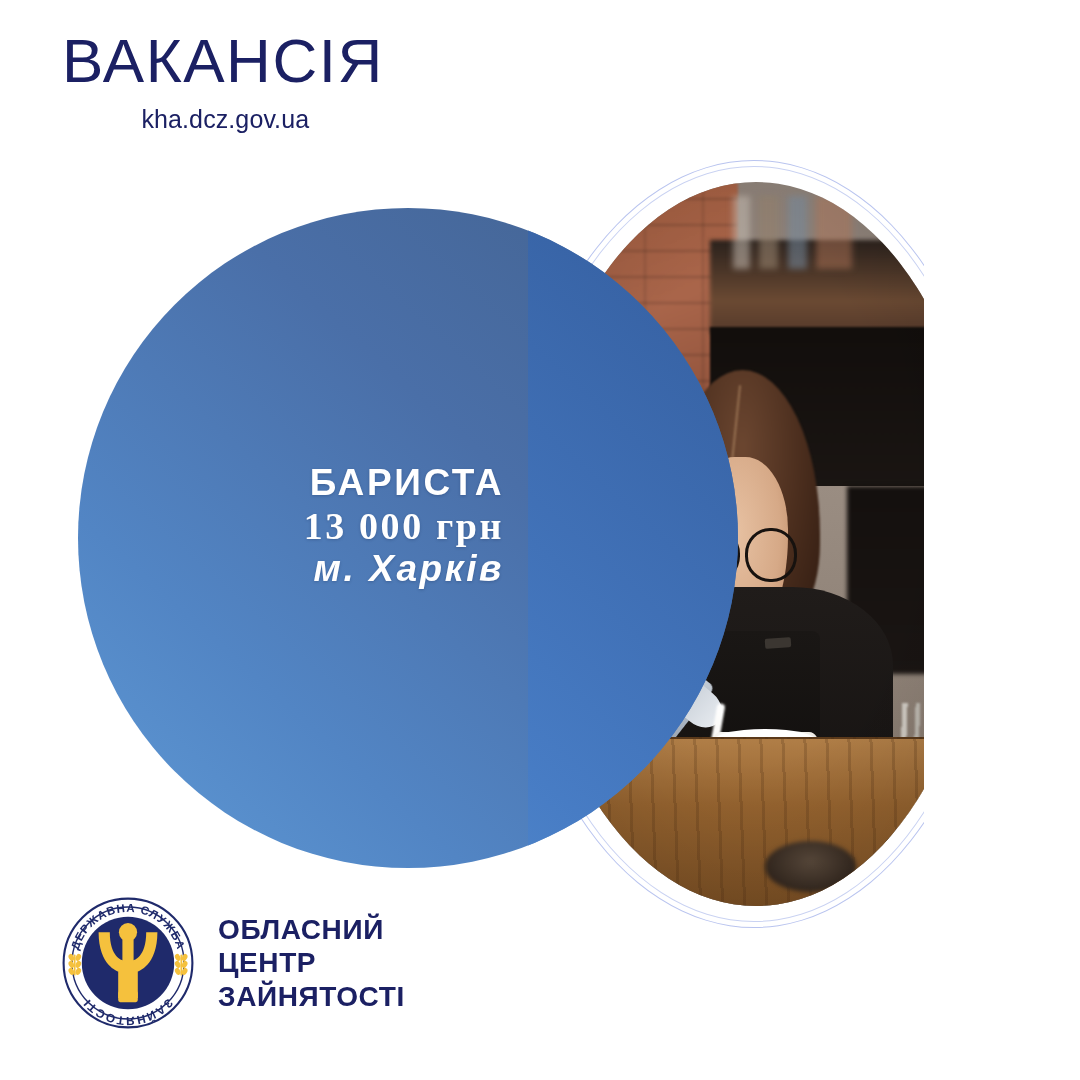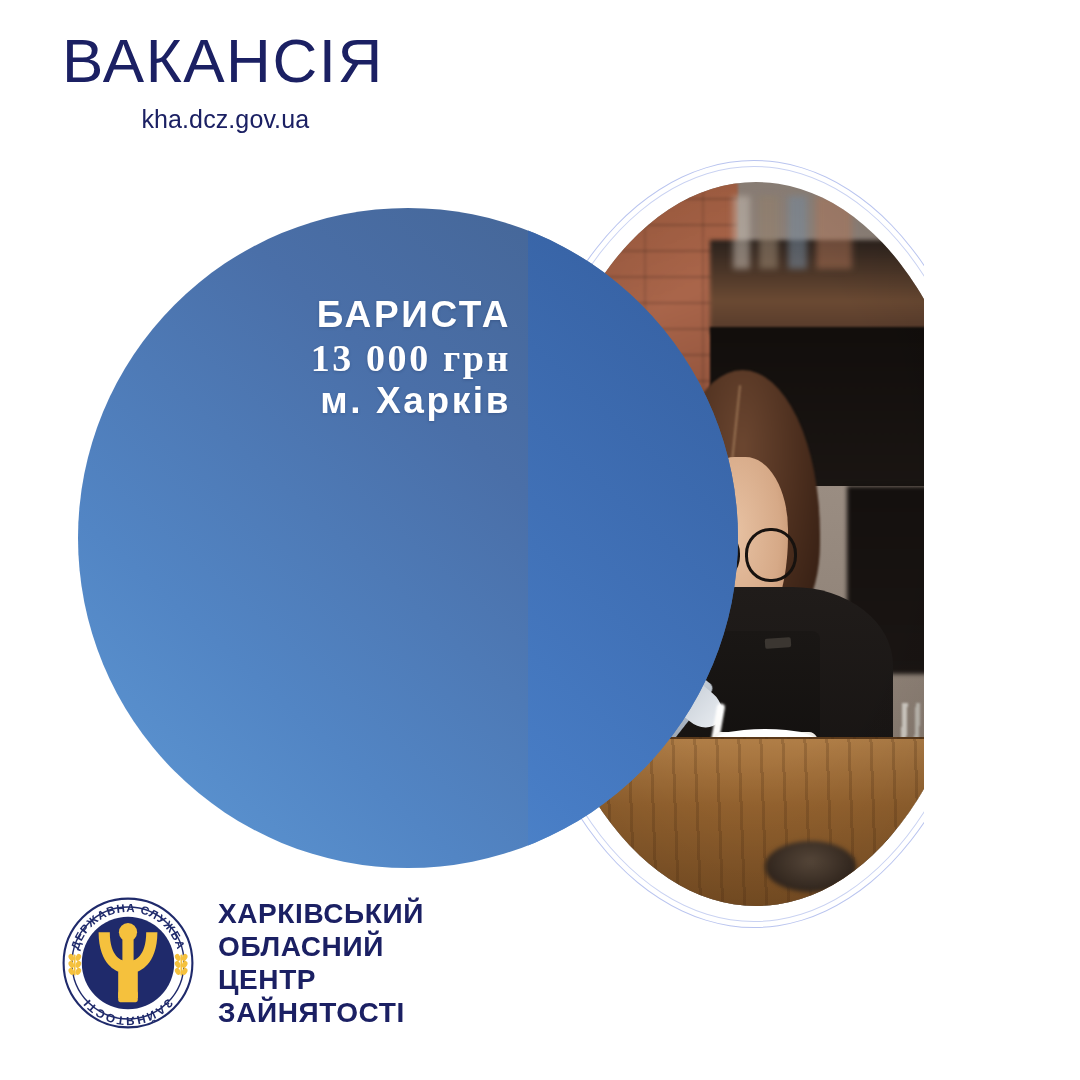--- a/index.html
+++ b/index.html
@@ -315,44 +315,44 @@
     height: 660px;
     border-radius: 50%;
     background: linear-gradient(42deg, rgba(95,154,214,.86) 0%, rgba(70,124,198,.86) 40%, rgba(49,92,160,.86) 100%);
     z-index: 25;
     clip-path: inset(0 0 0 450px);
   }
 
   
   .circle-text {
     position: absolute;
-    left: 83px;
+    left: 76px;
     top: 208px;
     width: 660px;
     height: 660px;
     z-index: 30;
     display: flex;
     flex-direction: column;
     align-items: flex-end;
-    justify-content: flex-start;
+    justify-content: center;
     padding: 86px 232px 110px 0;
     box-sizing: border-box;
     pointer-events: none;
   }
   .circle-text > div {
     color: #ffffff;
     font-weight: bold;
     letter-spacing: 2.6px;
     white-space: nowrap;
     text-align: right;
     text-shadow: 0 1px 3px rgba(20,40,80,.28);
   }
   .job-title { font-size: 37px; }
   .job-salary { font-size: 38px; letter-spacing: 2.2px; font-family: Liberation Serif, serif; }
-  .job-city { font-size: 37px; }
+  .job-city { font-size: 37px; font-style: italic; }
 
   
   .footer {
     position: absolute;
     left: 58px;
     top: 893px;
     display: flex;
     align-items: center;
     gap: 20px;
     z-index: 40;
@@ -464,20 +464,19 @@
 
       <text font-family="Liberation Sans, sans-serif" font-size="16.5" font-weight="bold" fill="#1f2a6b" letter-spacing="1.4">
         <textPath href="#arcTop" startOffset="50%" text-anchor="middle" id="logo-arc-top-path">ДЕРЖАВНА СЛУЖБА</textPath>
       </text>
       <text font-family="Liberation Sans, sans-serif" font-size="17" font-weight="bold" fill="#1f2a6b" letter-spacing="2">
         <textPath href="#arcBottom" startOffset="50%" text-anchor="middle" id="logo-arc-bottom-path">ЗАЙНЯТОСТІ</textPath>
       </text>
     </svg>
 
     <div class="org-name">
-      <div>ХАРКІВСЬКИЙ</div>
       <div>ОБЛАСНИЙ</div>
       <div>ЦЕНТР</div>
       <div>ЗАЙНЯТОСТІ</div>
     </div>
   </div>
 
 </div>
 
 </body></html>

